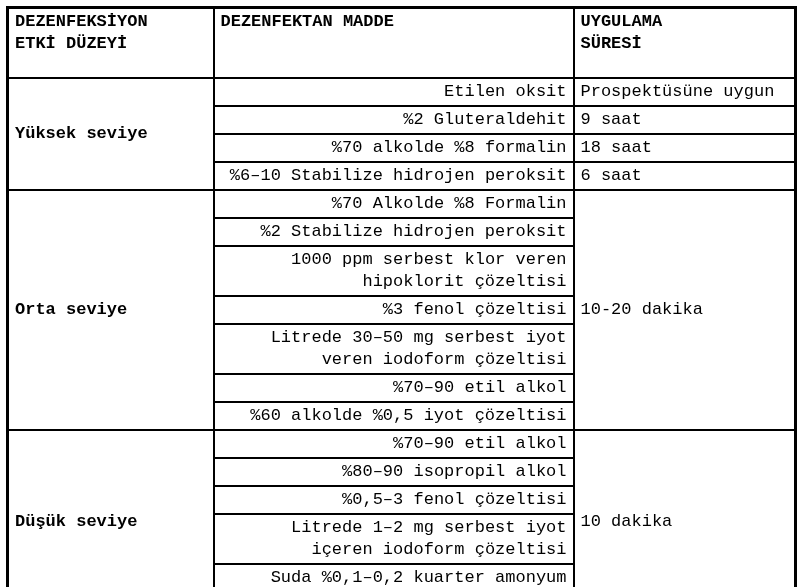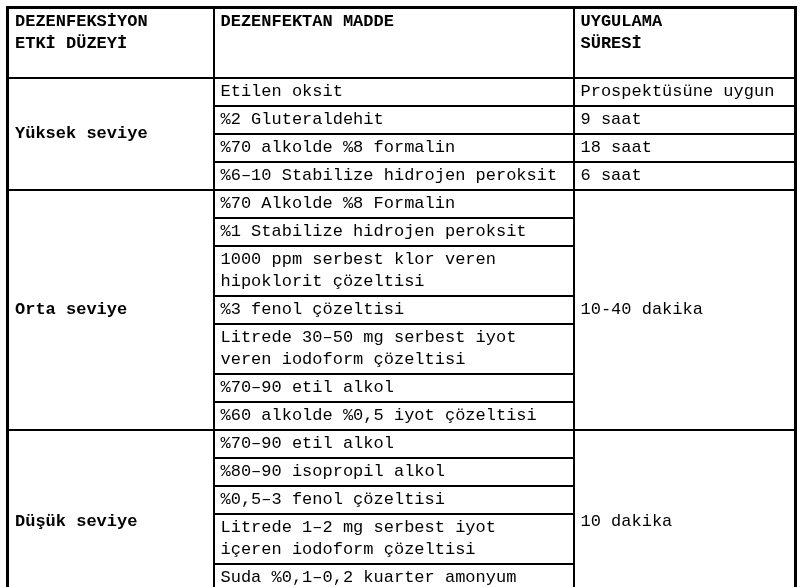--- a/index.html
+++ b/index.html
@@ -40,21 +40,21 @@
     font-weight: bold;
     white-space: pre-line;
     padding-top: 4px;
   }
   td.level-cell {
     font-weight: bold;
     vertical-align: middle;
     padding-left: 8px;
   }
   td.substance-cell {
-    text-align: left;
+    text-align: right;
     vertical-align: middle;
   }
   td.duration-cell {
     text-align: left;
     vertical-align: middle;
     margin-top: 16px;
   }
 </style>
 </head>
 <body>
@@ -89,24 +89,24 @@
           <td class="substance-cell">%70 alkolde %8 formalin</td>
           <td class="duration-cell">18 saat</td>
         </tr>
         <tr>
           <td class="substance-cell">%6–10 Stabilize hidrojen peroksit</td>
           <td class="duration-cell">6 saat</td>
         </tr>
         <tr>
           <td class="level-cell" rowspan="7">Orta seviye</td>
           <td class="substance-cell">%70 Alkolde %8 Formalin</td>
-          <td class="duration-cell" rowspan="7">10-40 dakika</td>
+          <td class="duration-cell" rowspan="7">10-20 dakika</td>
         </tr>
         <tr>
-          <td class="substance-cell">%1 Stabilize hidrojen peroksit</td>
+          <td class="substance-cell">%2 Stabilize hidrojen peroksit</td>
         </tr>
         <tr>
           <td class="substance-cell">1000 ppm serbest klor veren hipoklorit çözeltisi</td>
         </tr>
         <tr>
           <td class="substance-cell">%3 fenol çözeltisi</td>
         </tr>
         <tr>
           <td class="substance-cell">Litrede 30–50 mg serbest iyot veren iodoform çözeltisi</td>
         </tr>

